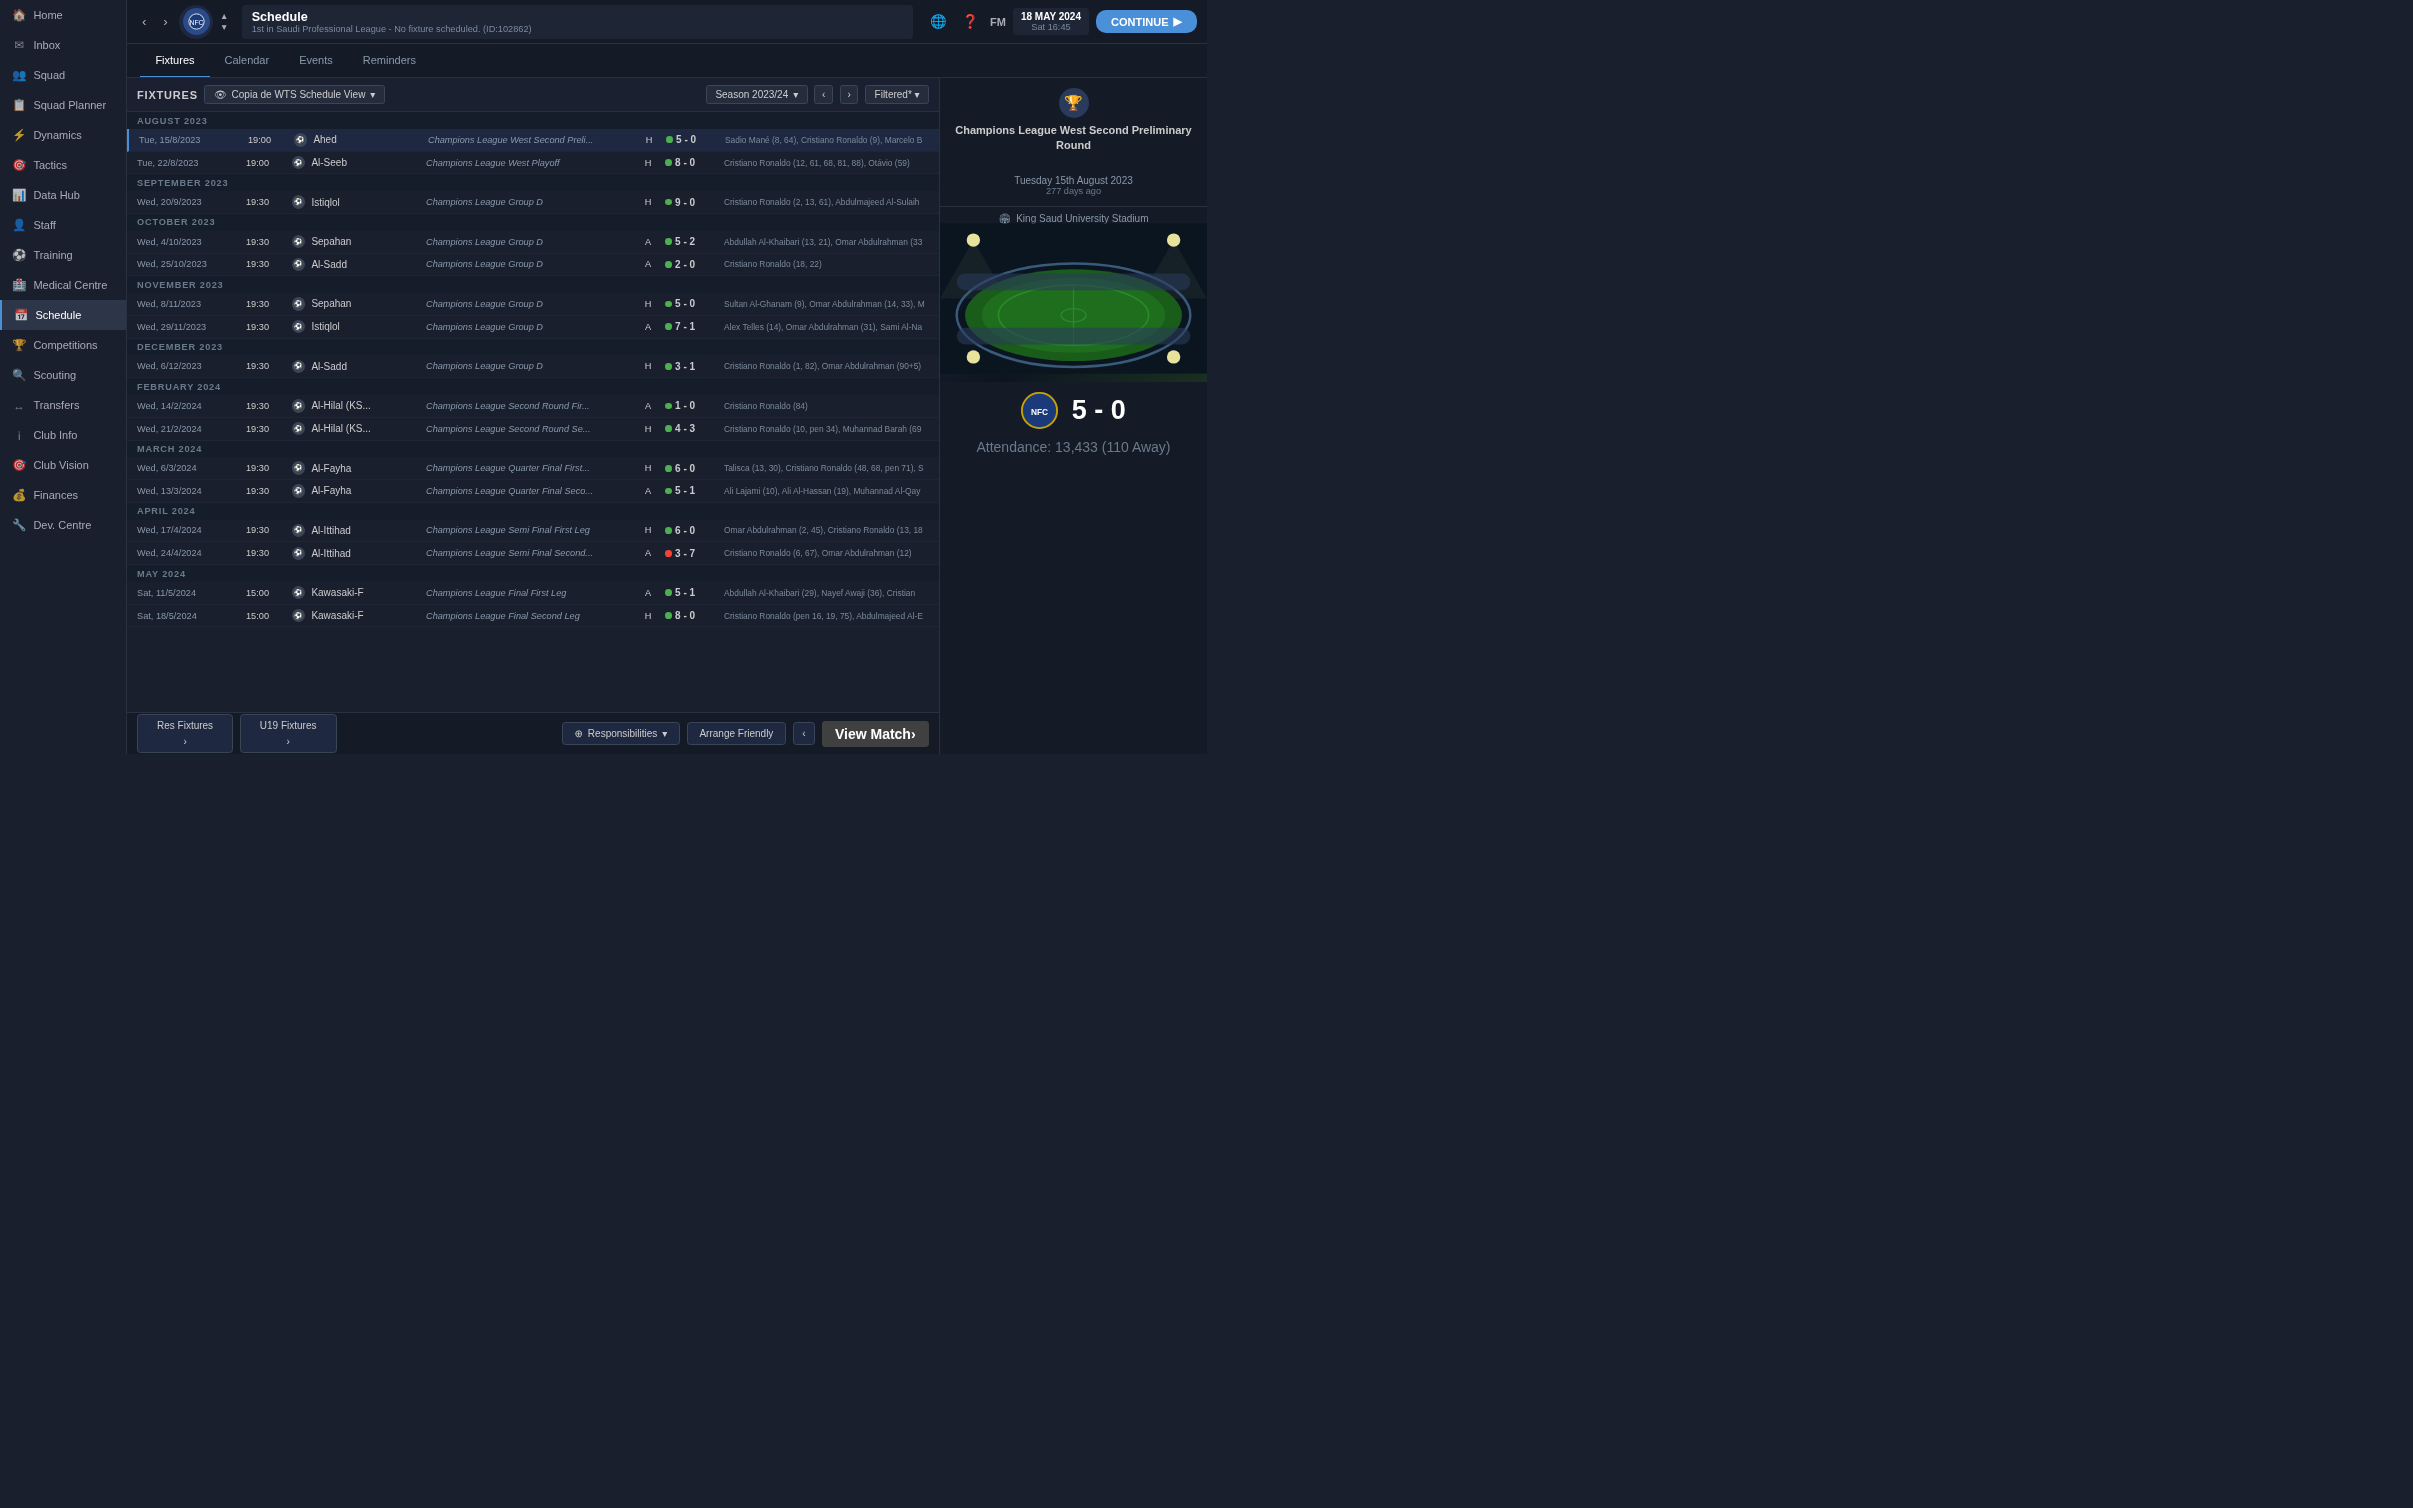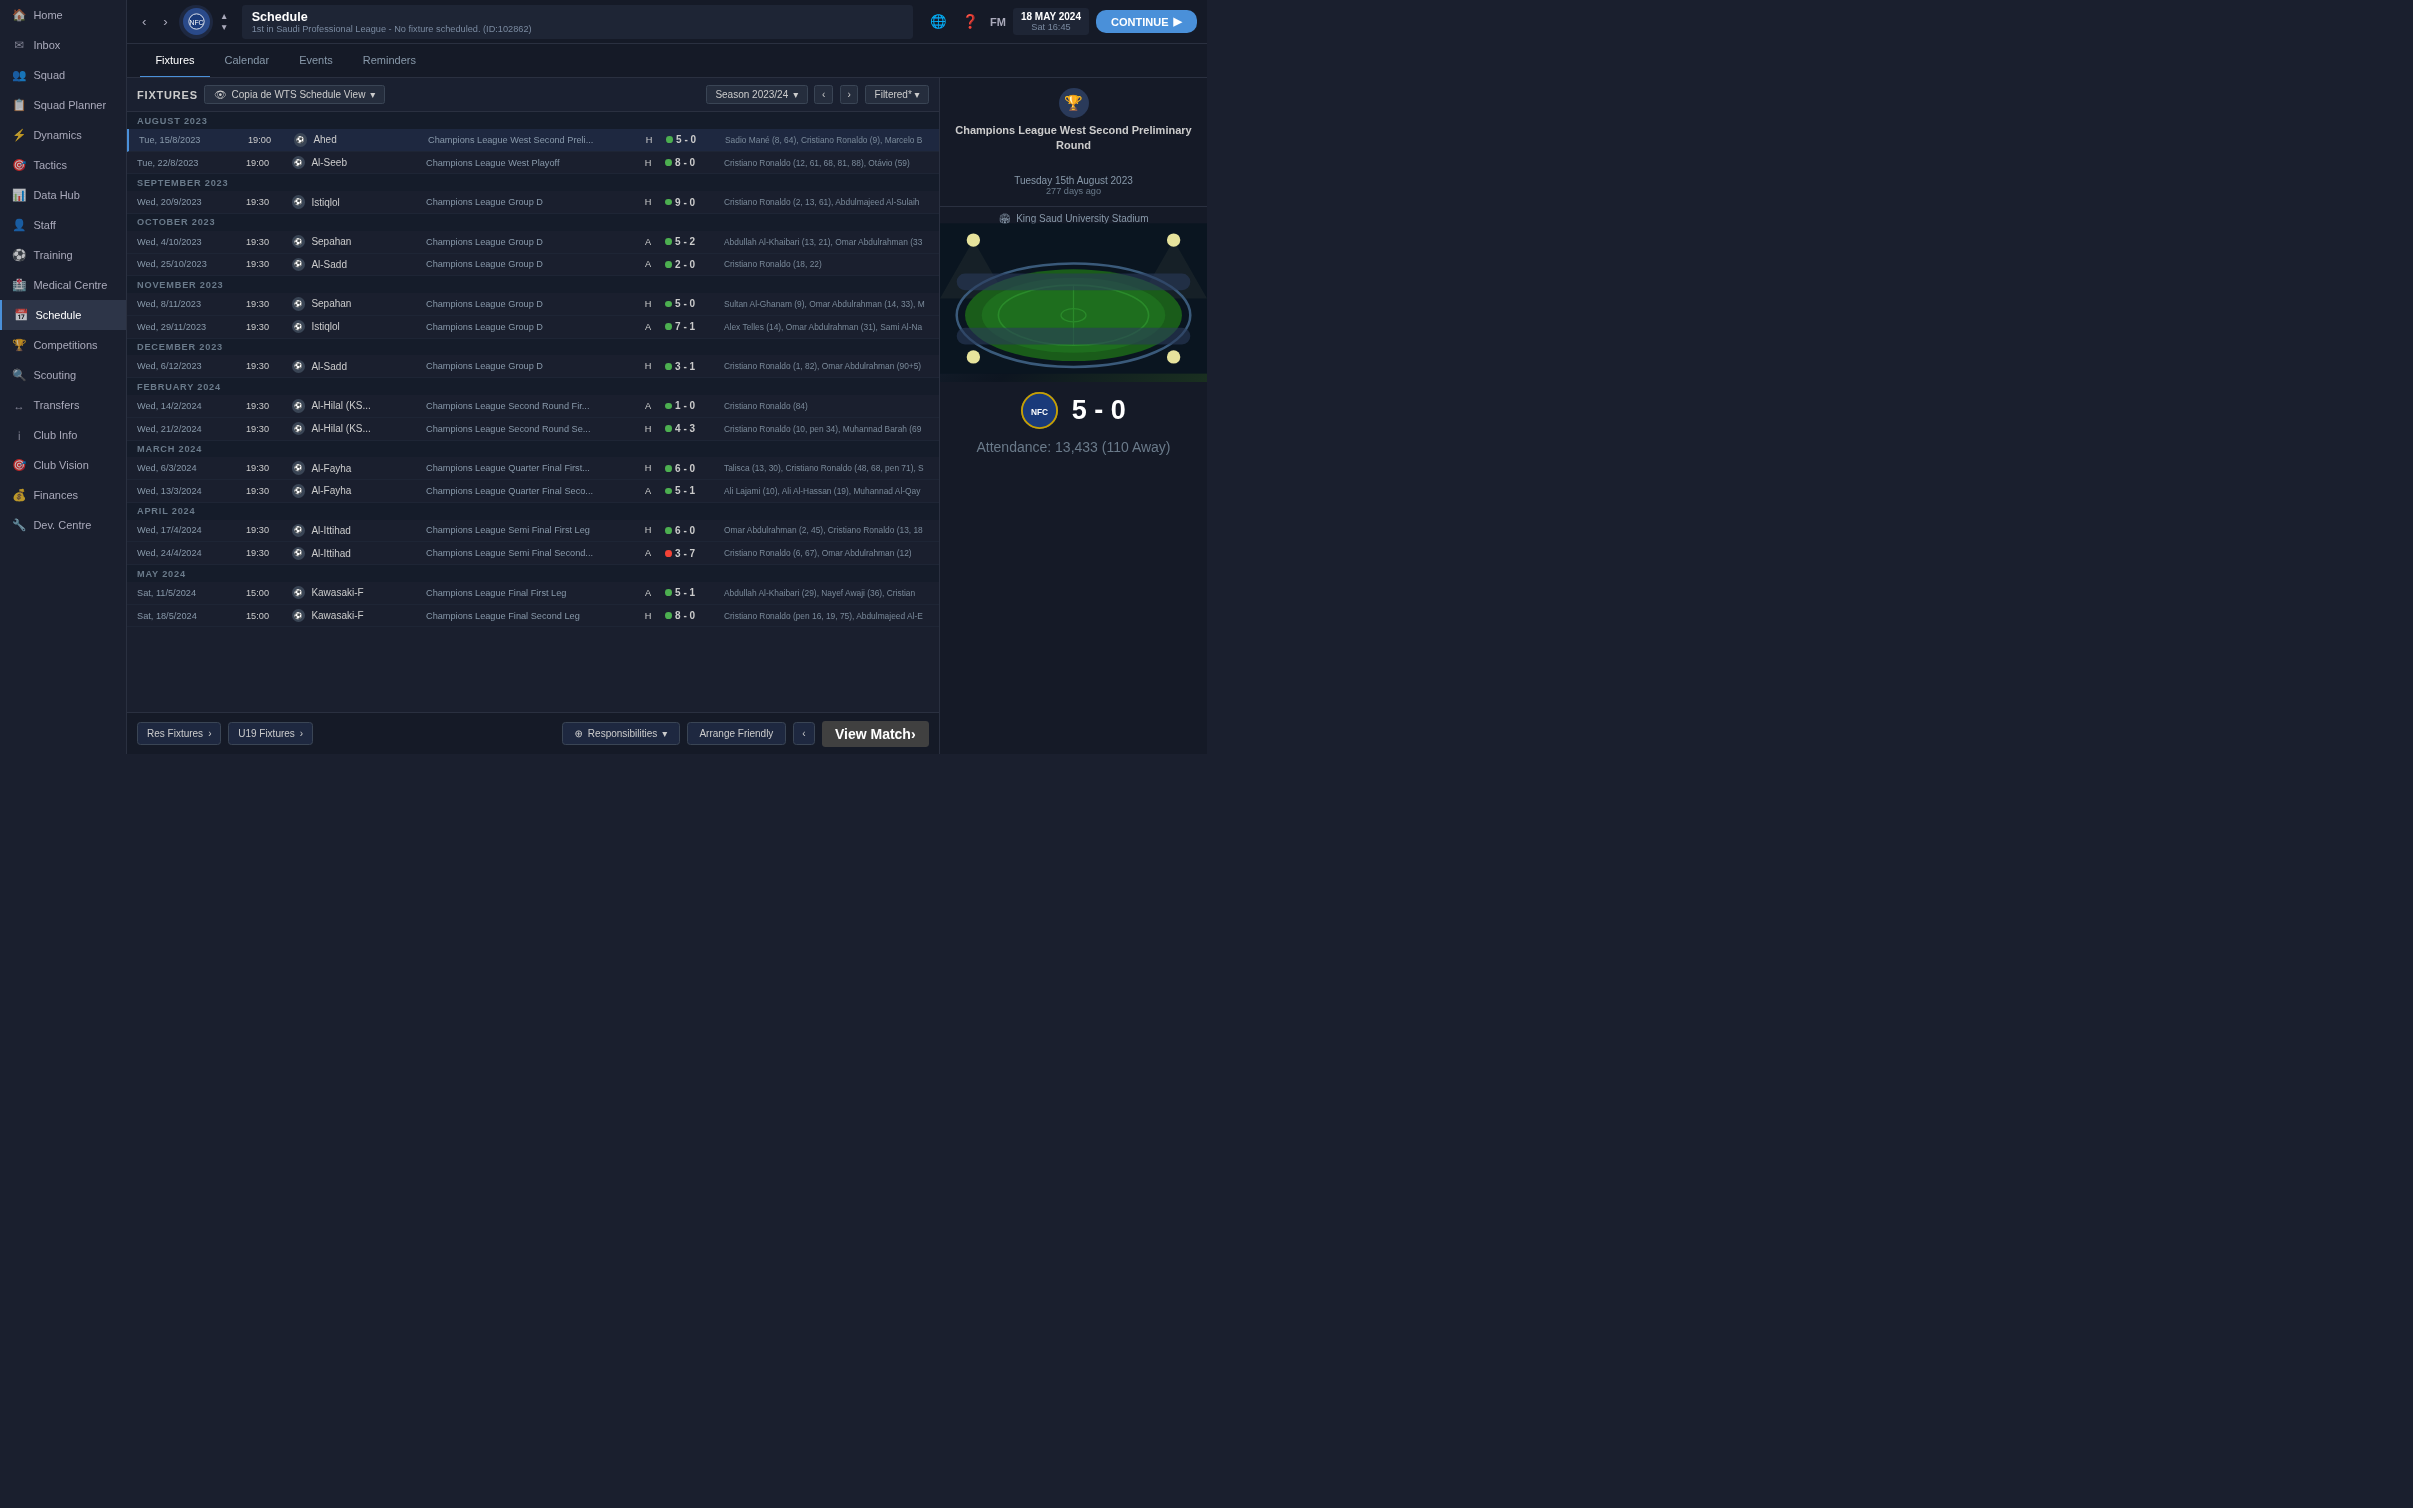--- a/index.html
+++ b/index.html
@@ -63,31 +63,31 @@
 
     .month-header { background: #151c2a; padding: 3.4px 10px; font-size: 9.2px; color: #6a7a8a; font-weight: bold; text-transform: uppercase; letter-spacing: 0.8px; }
 
     .fixture-row { display: grid; grid-template-columns: 109px 46px 134px 1fr 34px 59px 1fr; padding: 4.2px 10px; border-bottom: 0.8px solid #1e2535; align-items: center; cursor: pointer; }
     .fixture-row.selected { background: #1e2840; border-left: 2.5px solid #4a90d9; }
 
     .date-cell { font-size: 9.2px; color: #8899aa; }
     .time-cell { font-size: 9.2px; color: #ccc; }
     .opp-cell { display: flex; align-items: center; gap: 6px; font-size: 10px; color: #ccc; }
     .opp-icon { width: 13.4px; height: 13.4px; border-radius: 50%; background: #3a4555; display: flex; align-items: center; justify-content: center; font-size: 6.7px; }
-    .comp-cell { font-size: 9.2px; color: #8899aa; overflow: hidden; text-overflow: ellipsis; white-space: nowrap; }
+    .comp-cell { font-size: 9.2px; color: #8899aa; overflow: hidden; text-overflow: ellipsis; white-space: nowrap; font-style: italic; }
     .venue-cell { font-size: 9.2px; color: #ccc; text-align: center; }
     .result-cell { display: flex; align-items: center; gap: 3.4px; font-size: 10px; font-weight: bold; }
     .result-dot { width: 6.7px; height: 6.7px; border-radius: 50%; }
     .result-dot.win { background: #4caf50; }
     .result-dot.loss { background: #f44336; }
     .scorers-cell { font-size: 8.4px; color: #7a8a9a; overflow: hidden; text-overflow: ellipsis; white-space: nowrap; }
 
     
     .bottom-bar { height: 42px; background: #151a27; border-top: 0.8px solid #2a3040; display: flex; align-items: center; padding: 0 10px; gap: 6.7px; }
-    .res-btn { background: #1e2840; border: 0.8px solid #3a4555; border-radius: 3.4px; color: #ccc; padding: 5px 9px; font-size: 10px; cursor: pointer; display: flex; align-items: center; gap: 5px; }
+    .res-btn { background: #1e2840; border: 0.8px solid #3a4555; border-radius: 3.4px; color: #ccc; padding: 5px 19px; font-size: 10px; cursor: pointer; display: flex; align-items: center; gap: 5px; flex-direction: column; }
     .bottom-spacer { flex: 1; }
     .responsibilities-btn { background: #1e2840; border: 0.8px solid #3a4555; border-radius: 3.4px; color: #ccc; padding: 5px 11.7px; font-size: 10px; cursor: pointer; display: flex; align-items: center; gap: 5px; }
     .arrange-btn { background: #1e2840; border: 0.8px solid #3a4555; border-radius: 3.4px; color: #ccc; padding: 5px 11.7px; font-size: 10px; cursor: pointer; }
     .view-match-btn { background: #404040; border: none; border-radius: 3.4px; color: #fff; padding: 5px 13.4px; font-size: 14px; font-weight: bold; cursor: pointer; display: flex; align-items: center; }
     .view-match-arrow { background: #1e2840; border: 0.8px solid #3a4555; border-radius: 3.4px; color: #ccc; padding: 5px 8.4px; font-size: 10px; cursor: pointer; }
 
     
     .right-panel { width: 268px; background: #151a27; border-left: 0.8px solid #2a3040; display: flex; flex-direction: column; overflow: hidden; }
     .right-panel-header { padding: 10px; text-align: center; border-bottom: 0.8px solid #2a3040; }
     .rp-comp-icon { width: 30px; height: 30px; background: #2a3a5a; border-radius: 50%; margin: 0 auto 5px; display: flex; align-items: center; justify-content: center; }

